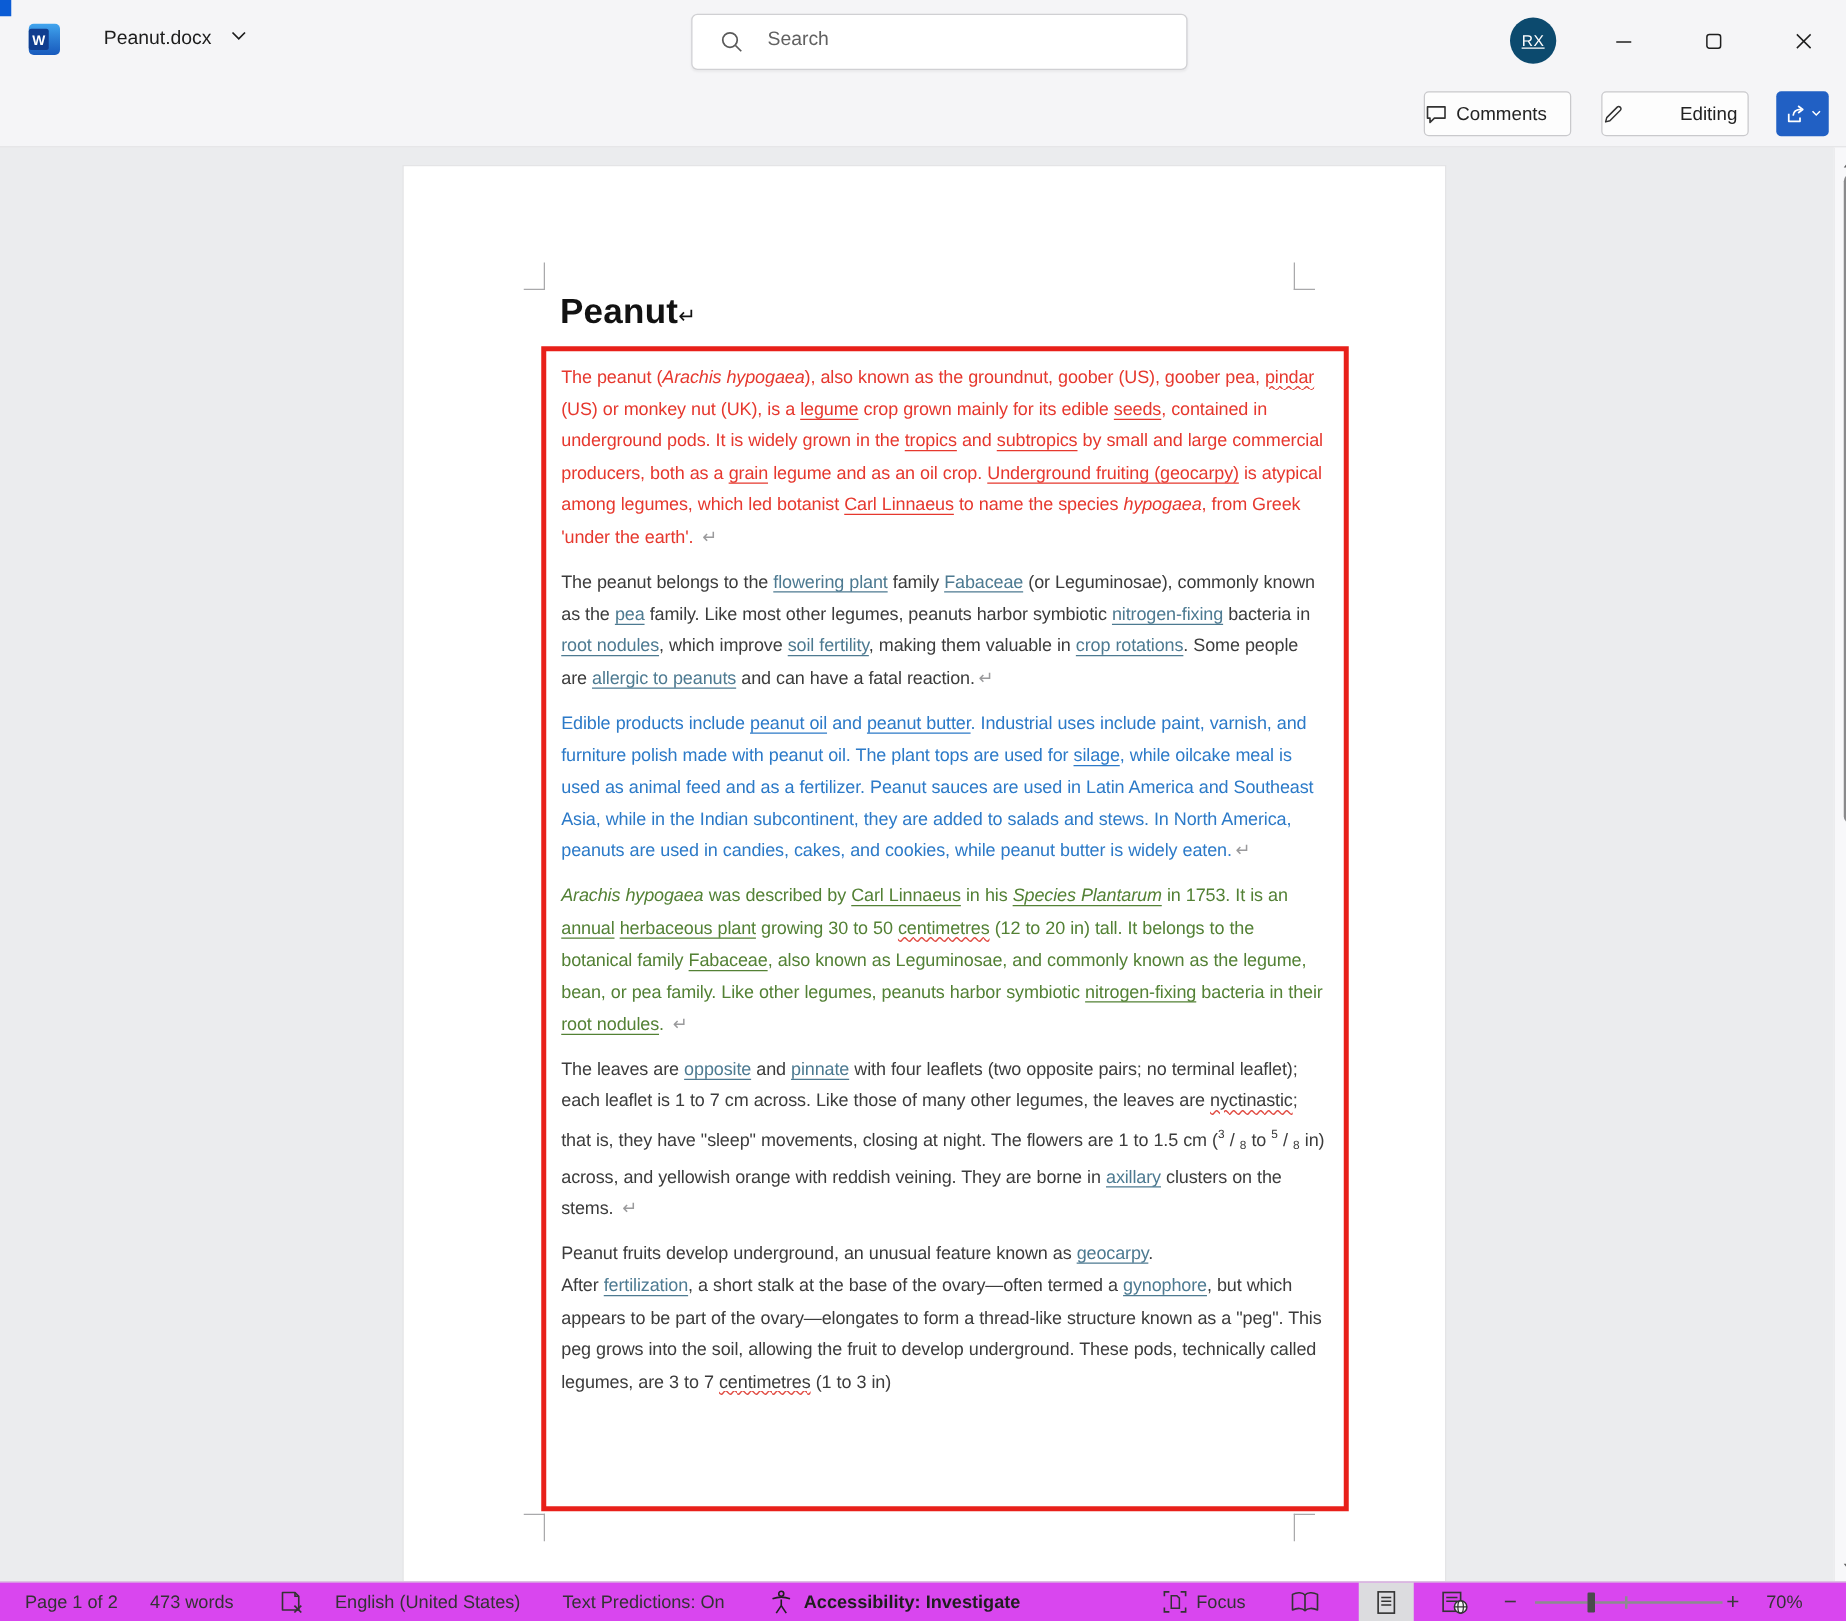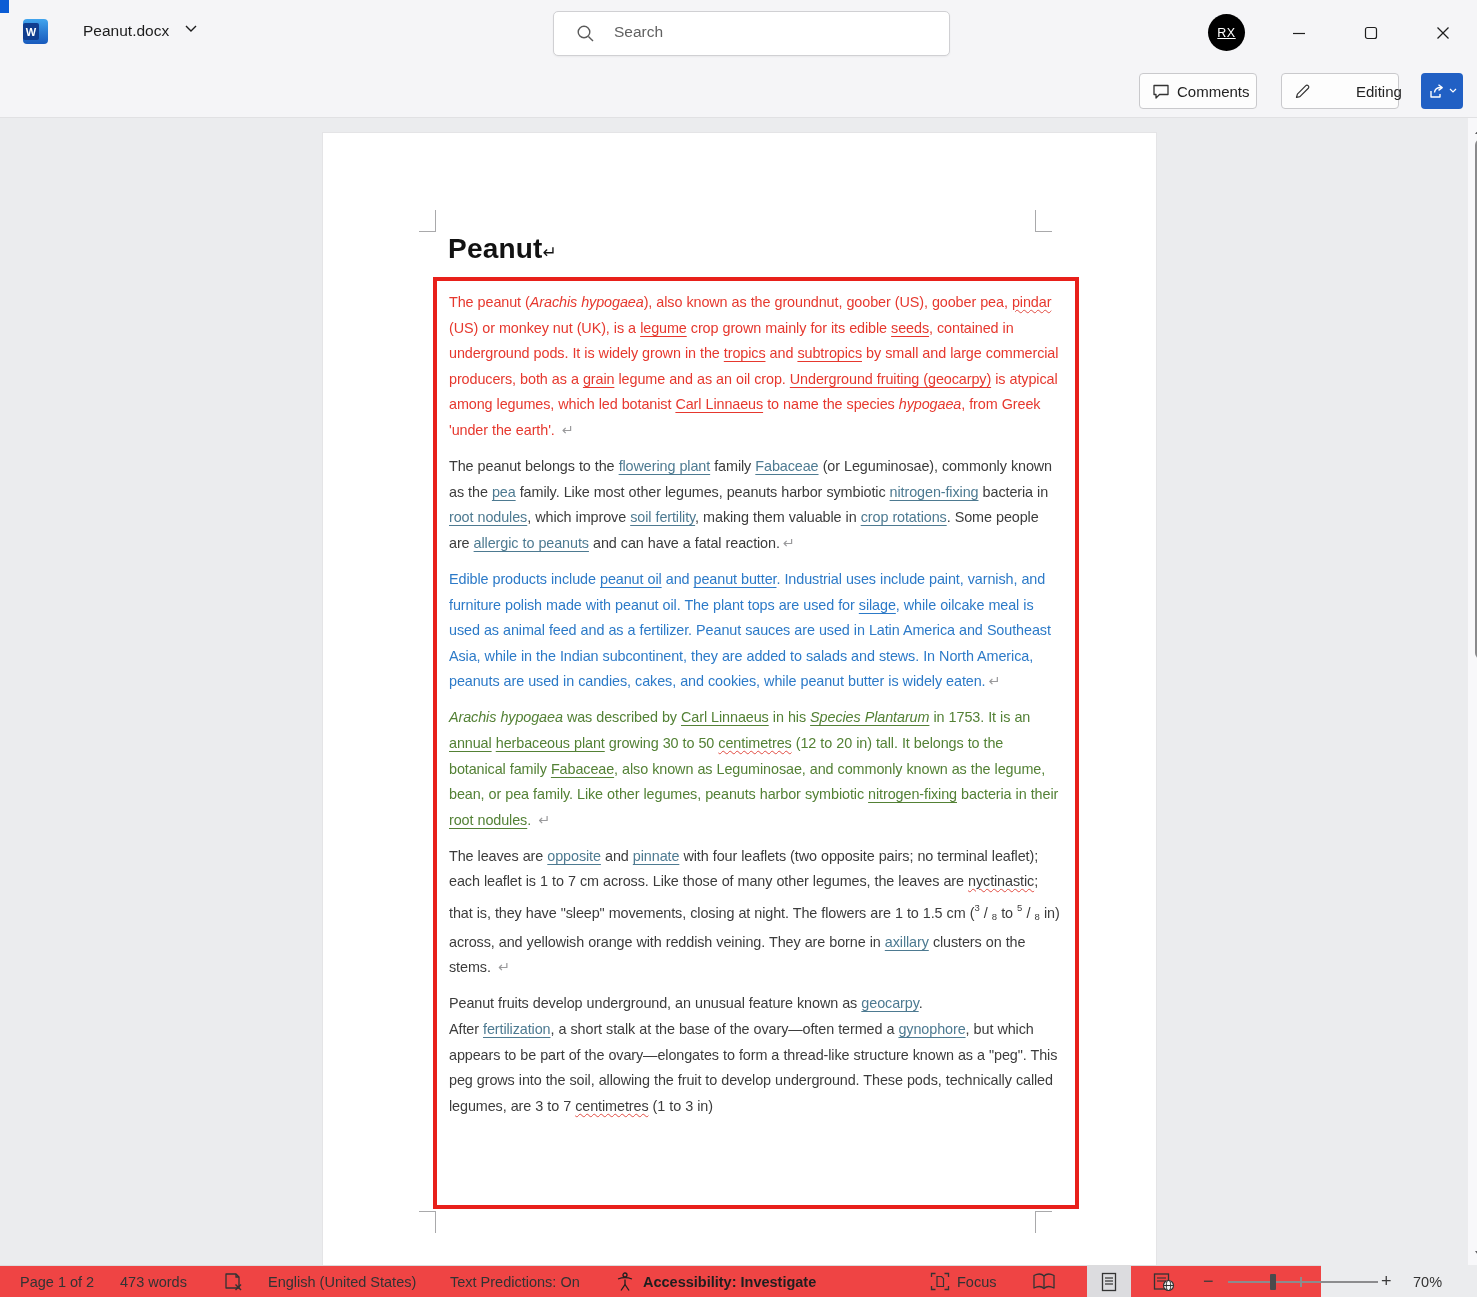--- a/index.html
+++ b/index.html
@@ -12,28 +12,28 @@
   
   .header{position:absolute;left:0;top:0;width:1477px;height:117px;background:#f5f5f7;border-bottom:1px solid #e1e1e3;}
   .accent-corner{position:absolute;left:0;top:0;width:9px;height:13px;background:#0b5cd5;}
   .titlebar{position:absolute;left:0;top:0;width:100%;height:64px;}
   .word-logo{position:absolute;left:22px;top:18px;width:27px;height:27px;}
   .doc-title{position:absolute;left:83px;top:22px;font-size:15.5px;color:#1c1c1c;}
   .doc-title-chev{position:absolute;left:185px;top:25px;color:#1c1c1c;}
   .search-box{position:absolute;left:553px;top:11px;width:395px;height:43px;background:#fff;border:1px solid #d0d0d3;border-radius:5px;box-shadow:0 1px 2px rgba(0,0,0,.05);}
   .search-box .mag{position:absolute;left:22px;top:12px;}
   .search-box .ph{position:absolute;left:60px;top:11px;font-size:15.5px;color:#616161;}
-  .avatar{position:absolute;left:1208px;top:14px;width:37px;height:37px;border-radius:50%;background:#000000;color:#fff;font-size:12.5px;display:flex;align-items:center;justify-content:center;letter-spacing:.5px;text-decoration:underline;}
+  .avatar{position:absolute;left:1208px;top:14px;width:37px;height:37px;border-radius:50%;background:#0c4a6e;color:#fff;font-size:12.5px;display:flex;align-items:center;justify-content:center;letter-spacing:.5px;text-decoration:underline;}
   .winbtn{position:absolute;top:18px;width:30px;height:30px;display:flex;align-items:center;justify-content:center;color:#1f1f1f;}
   .btn-min{left:1284px;} .btn-max{left:1356px;} .btn-close{left:1428px;}
   
   .menubar{position:absolute;left:0;top:64px;width:100%;height:52px;}
   .rtabs{position:absolute;left:26px;top:0;height:52px;display:flex;align-items:center;}
   .rtab{padding:0 16.5px;font-size:15.5px;color:#232323;cursor:default;white-space:nowrap;}
-  .pillbtn{position:absolute;top:9px;height:36px;background:#fdfdfd;border:1px solid #c9c9cc;border-radius:4px;display:flex;align-items:center;gap:7px;padding:0 12px;font-size:15px;color:#232323;box-sizing:border-box;}
+  .pillbtn{position:absolute;top:9px;height:36px;background:#fdfdfd;border:1px solid #c9c9cc;border-radius:4px;display:flex;align-items:center;gap:7px;padding:0 0;font-size:15px;color:#232323;box-sizing:border-box;}
   .btn-comments{left:1139px;width:118px;}
   .btn-editing{left:1281px;width:118px;gap:45px;}
   .chev-sm{font-size:10px;color:#444;margin-left:2px;}
   .btn-share{position:absolute;left:1421px;top:9px;width:42px;height:36px;background:#2160c4;border-radius:4px;display:flex;align-items:center;justify-content:center;gap:3px;}
   
   .canvas{position:absolute;left:16px;top:118px;width:1477px;height:1147px;background:#ebecee;}
   .page{position:absolute;left:307px;top:15px;width:833px;height:1132px;background:#fff;box-shadow:0 0 0 1px #e4e4e6;}
   .cropmark{position:absolute;width:16px;height:21px;}
   .cm-tl{left:96px;top:77px;border-right:1px solid #a9a9ab;border-bottom:1px solid #a9a9ab;}
   .cm-tr{left:712px;top:77px;border-left:1px solid #a9a9ab;border-bottom:1px solid #a9a9ab;}
@@ -50,21 +50,21 @@
   .para .sq{text-decoration:underline wavy #e14b42;text-decoration-thickness:1px;text-underline-offset:2px;}
   .para .sup{font-size:9.5px;vertical-align:7px;letter-spacing:0;}
   .para .sub{font-size:9.5px;vertical-align:-2px;letter-spacing:0;}
   .para .pilcrow{color:#9a9a9c;margin-left:3px;}
   
   .vscroll{position:absolute;left:1451px;top:0;width:26px;height:1147px;background:#f8f8fa;border-left:1px solid #ececee;}
   .scroll-up{position:absolute;left:7px;top:8px;width:0;height:0;border-left:6px solid transparent;border-right:6px solid transparent;border-bottom:8px solid #5f5f61;}
   .scroll-down{position:absolute;left:7px;bottom:6px;width:0;height:0;border-left:6px solid transparent;border-right:6px solid transparent;border-top:8px solid #5f5f61;}
   .scroll-thumb{position:absolute;left:7px;top:21px;width:12px;height:520px;background:#8a8a8c;border-radius:6px;}
   
-  .statusbar{position:absolute;left:0;top:1265px;width:1321px;height:32px;background:#ef4444;border-top:1px solid #dcdcde;font-size:14.5px;color:#333;}
+  .statusbar{position:absolute;left:0;top:1265px;width:1477px;height:32px;background:#d946ef;border-top:1px solid #dcdcde;font-size:14.5px;color:#333;}
   .sb{position:absolute;top:0;height:31px;display:flex;align-items:center;white-space:nowrap;}
   .sb-page{left:20px;} .sb-words{left:120px;} .sb-proof{left:222px;} .sb-lang{left:268px;}
   .sb-pred{left:450px;} .sb-accicon{left:614px;} .sb-acc{left:643px;font-weight:bold;color:#1f1f1f;}
   .sb-focus{left:930px;gap:7px;} .sb-read{left:1032px;} .sb-print{left:1087px;width:44px;height:31px;background:#dcdcdf;justify-content:center;}
   .sb-web{left:1153px;} .sb-zoom-minus{left:1203px;font-size:18px;color:#3a3a3a;}
   .sb-zoomtrack{left:1228px;top:15px;width:150px;height:2px;background:#8c8c8e;}
   .sb-zoomtick{left:1300px;top:11px;width:1.5px;height:10px;background:#8c8c8e;}
   .sb-zoomhandle{left:1270px;top:8px;width:6px;height:16px;background:#4a4a4c;border-radius:1px;}
   .sb-zoom-plus{left:1381px;font-size:18px;color:#3a3a3a;}
   .sb-zoomlvl{left:1413px;}

